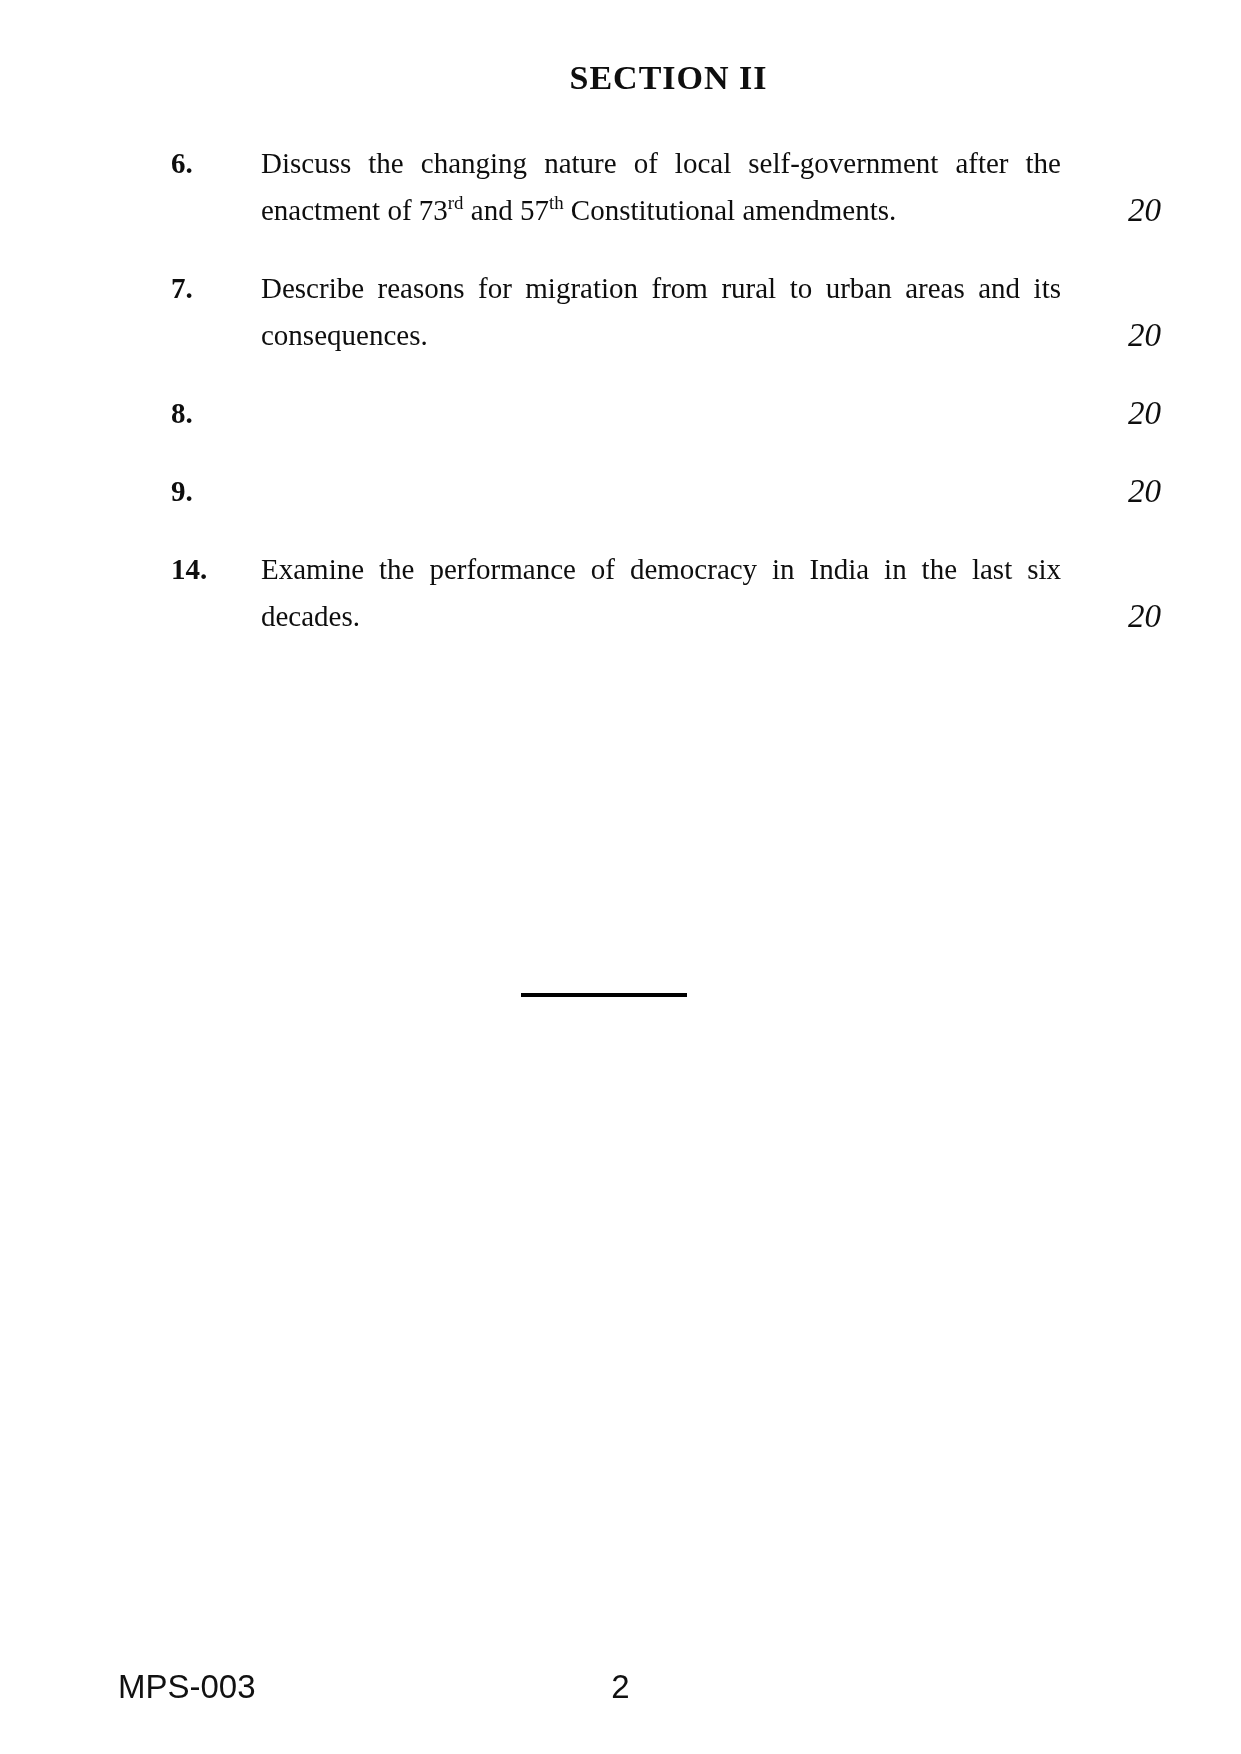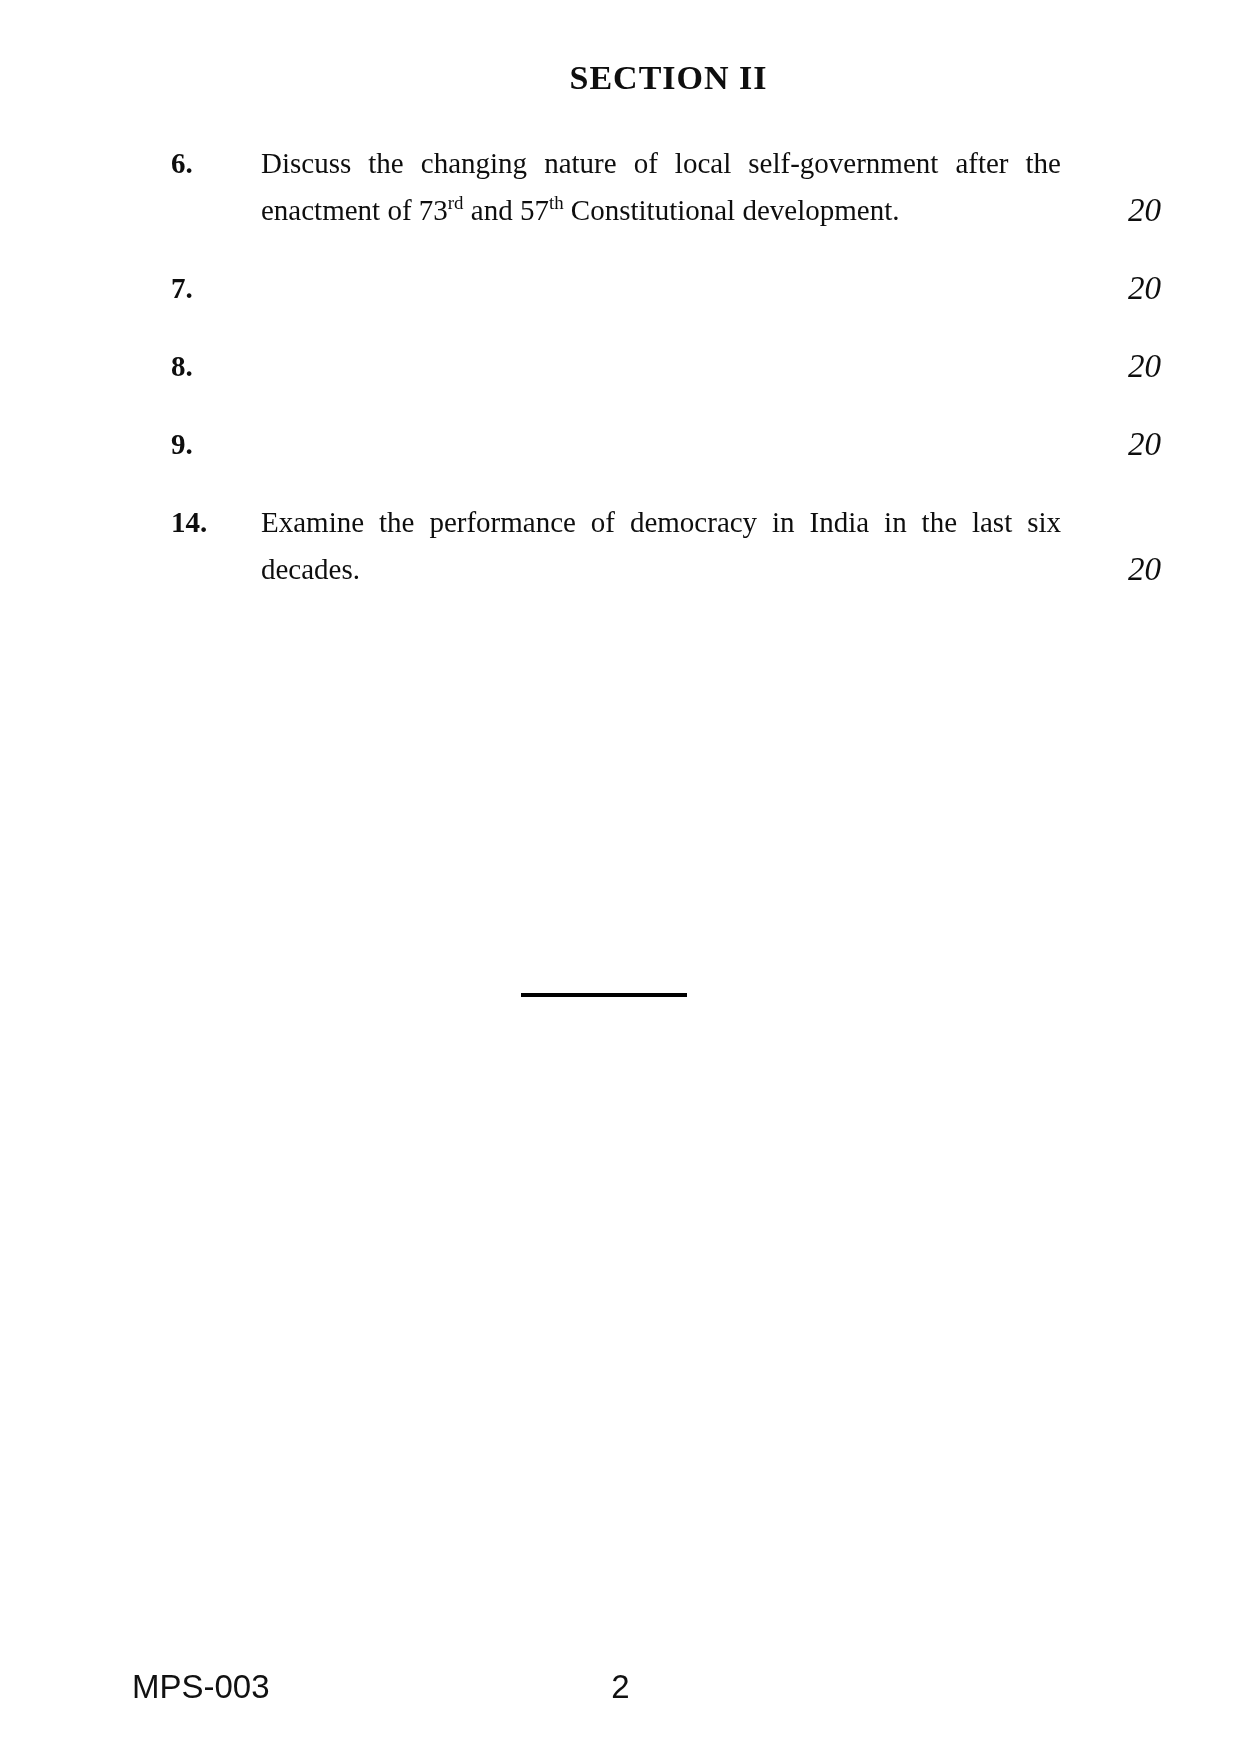--- a/index.html
+++ b/index.html
@@ -70,21 +70,21 @@
     position: absolute;
     left: 0;
     top: 1668px;
     width: 100%;
     font-family: "Liberation Sans", sans-serif;
     font-size: 33px;
     color: #111111;
   }
   .footer-code {
     position: absolute;
-    left: 132px;
+    left: 118px;
     top: 0;
   }
   .footer-page {
     position: absolute;
     left: 0;
     width: 1241px;
     top: 0;
     text-align: center;
   }
 </style>
@@ -92,26 +92,27 @@
 <body>
 
 <div class="page">
 
   <div class="section-title">SECTION II</div>
 
   <div class="questions">
 
     <div class="question">
       <div class="q-num">6.</div>
-      <div class="q-text"><span>Discuss the changing nature of local self-government after the enactment of 73</span><sup>rd</sup><span> and 57</span><sup>th</sup><span> Constitutional development.</span></div>
+      <div class="q-text"><span>Discuss the changing nature of local self-government after the enactment of 73</span><sup>rd</sup><span> and 57</span><sup>th</sup><span> Constitutional amendments.</span></div>
       <div class="q-marks">20</div>
     </div>
 
     <div class="question">
       <div class="q-num">7.</div>
+      <div class="q-text">Describe reasons for migration from rural to urban areas and its consequences.</div>
       <div class="q-marks">20</div>
     </div>
 
     <div class="question">
       <div class="q-num">8.</div>
       <div class="q-marks">20</div>
     </div>
 
     <div class="question">
       <div class="q-num">9.</div>

